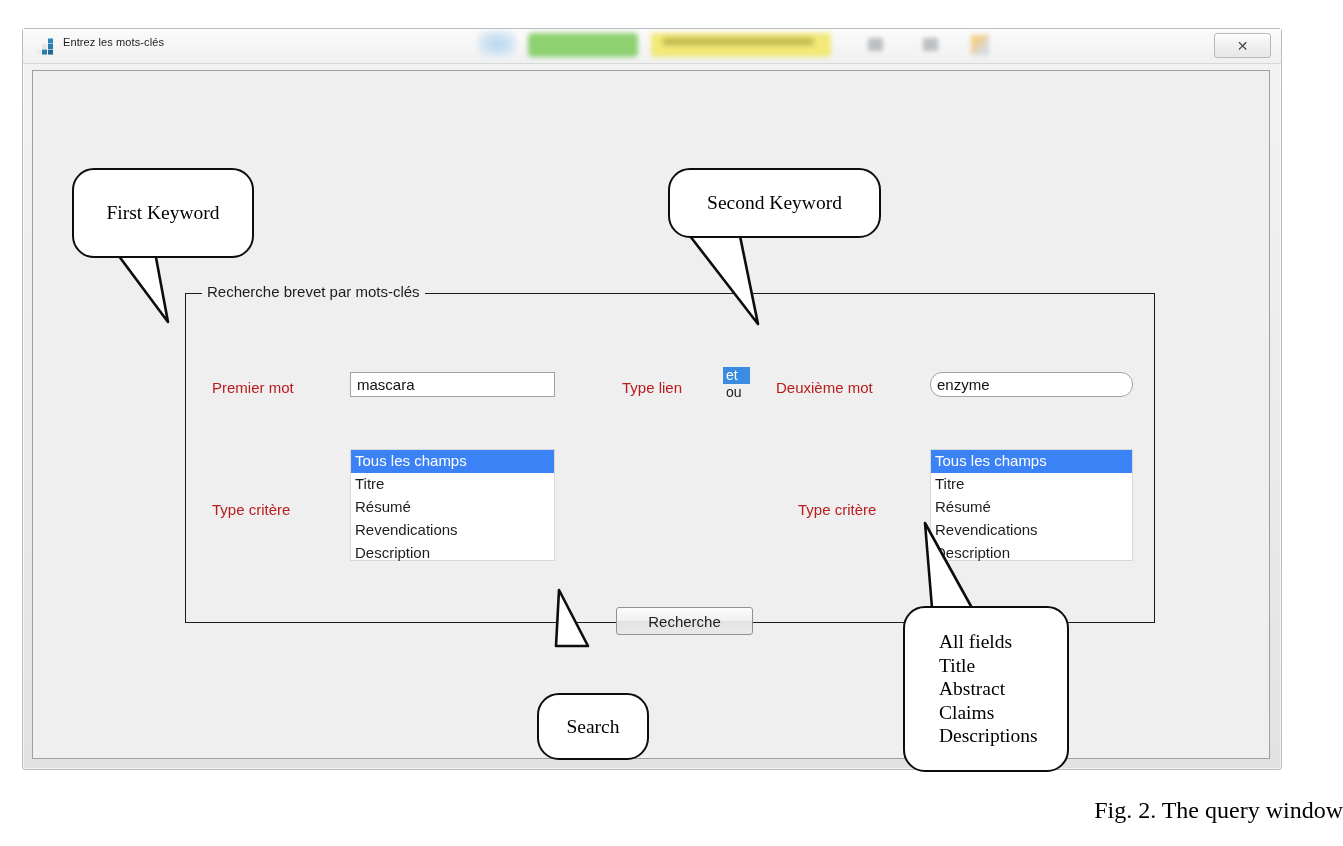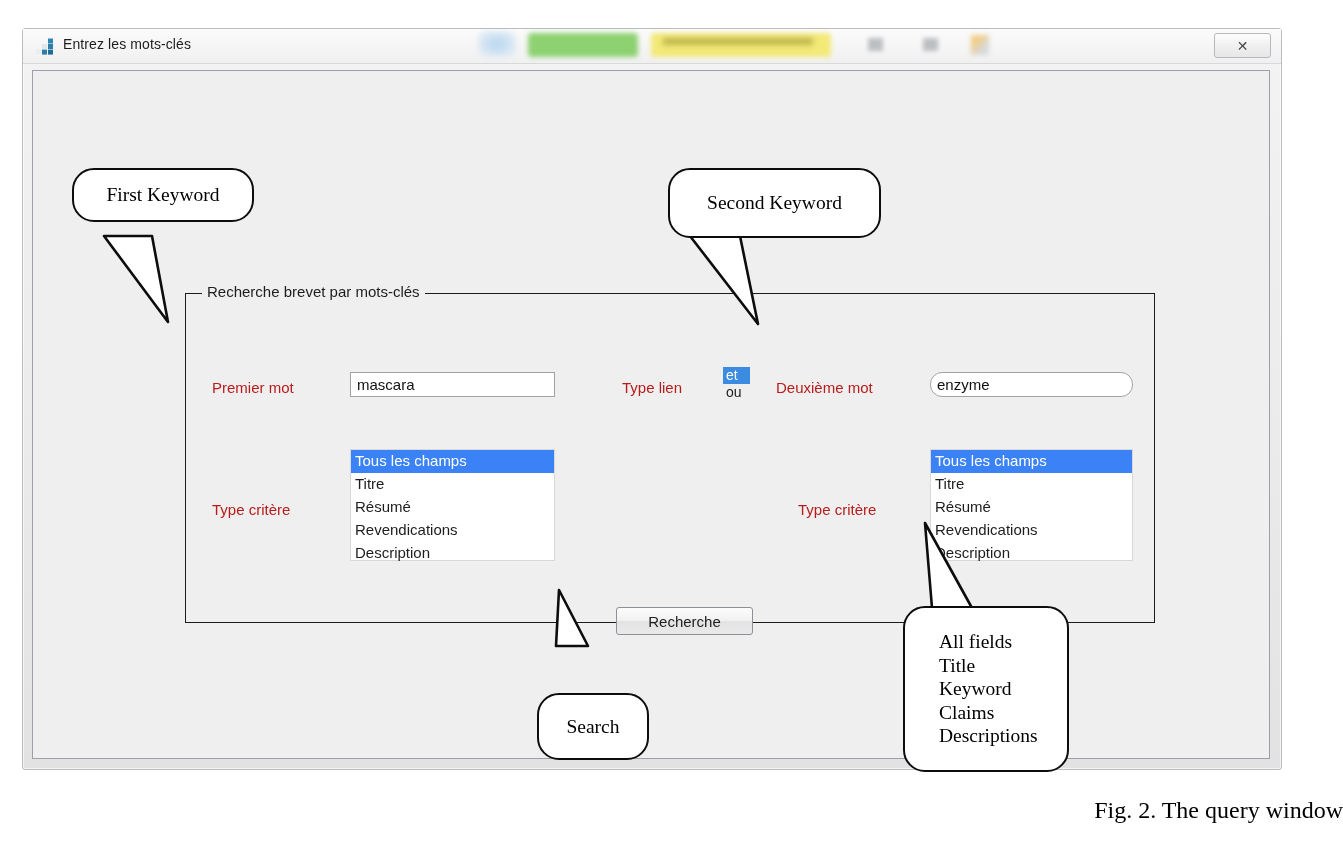--- a/index.html
+++ b/index.html
@@ -91,21 +91,21 @@
   }
 
   #app-icon {
     position: absolute;
     left: 13px; top: 9px;
     width: 18px; height: 17px;
   }
   #window-title {
     position: absolute;
     left: 40px; top: 7px;
-    font-size: 14px;
+    font-size: 11px;
     color: #1d1d1d;
     letter-spacing: .1px;
     white-space: nowrap;
   }
   #close-button {
     position: absolute;
     right: 10px; top: 4px;
     width: 55px; height: 23px;
     border: 1px solid #b5b9be;
     border-radius: 3px;
@@ -341,27 +341,27 @@
 
   <polygon points="104,236 168,322 152,236" fill="#ffffff" stroke="#0d0d0d" stroke-width="2.6" stroke-linejoin="round"></polygon>
 
   <polygon points="690,236 758,324 740,236" fill="#ffffff" stroke="#0d0d0d" stroke-width="2.6" stroke-linejoin="round"></polygon>
 
   <polygon points="559,590 556,646 588,646" fill="#ffffff" stroke="#0d0d0d" stroke-width="2.6" stroke-linejoin="round"></polygon>
 
   <polygon points="925,523 932,608 972,608" fill="#ffffff" stroke="#0d0d0d" stroke-width="2.6" stroke-linejoin="round"></polygon>
 </svg>
 
-<div class="callout" style="left:72px; top:168px; width:182px; height:54px;">First Keyword</div>
+<div class="callout" style="left:72px; top:168px; width:182px; height:90px;">First Keyword</div>
 
 <div class="callout" style="left:668px; top:168px; width:213px; height:70px;">Second Keyword</div>
 
 <div class="callout" style="left:537px; top:645px; width:112px; height:67px;margin-top:48px;">Search</div>
 
 <div class="callout multiline" style="left:903px; top:606px; width:166px; height:166px;">
   <div>All fields</div>
   <div>Title</div>
-  <div>Keyword</div>
+  <div>Abstract</div>
   <div>Claims</div>
   <div>Descriptions</div>
 </div>
 
 <div id="caption">Fig. 2. The query window</div>
 
 </body></html>

